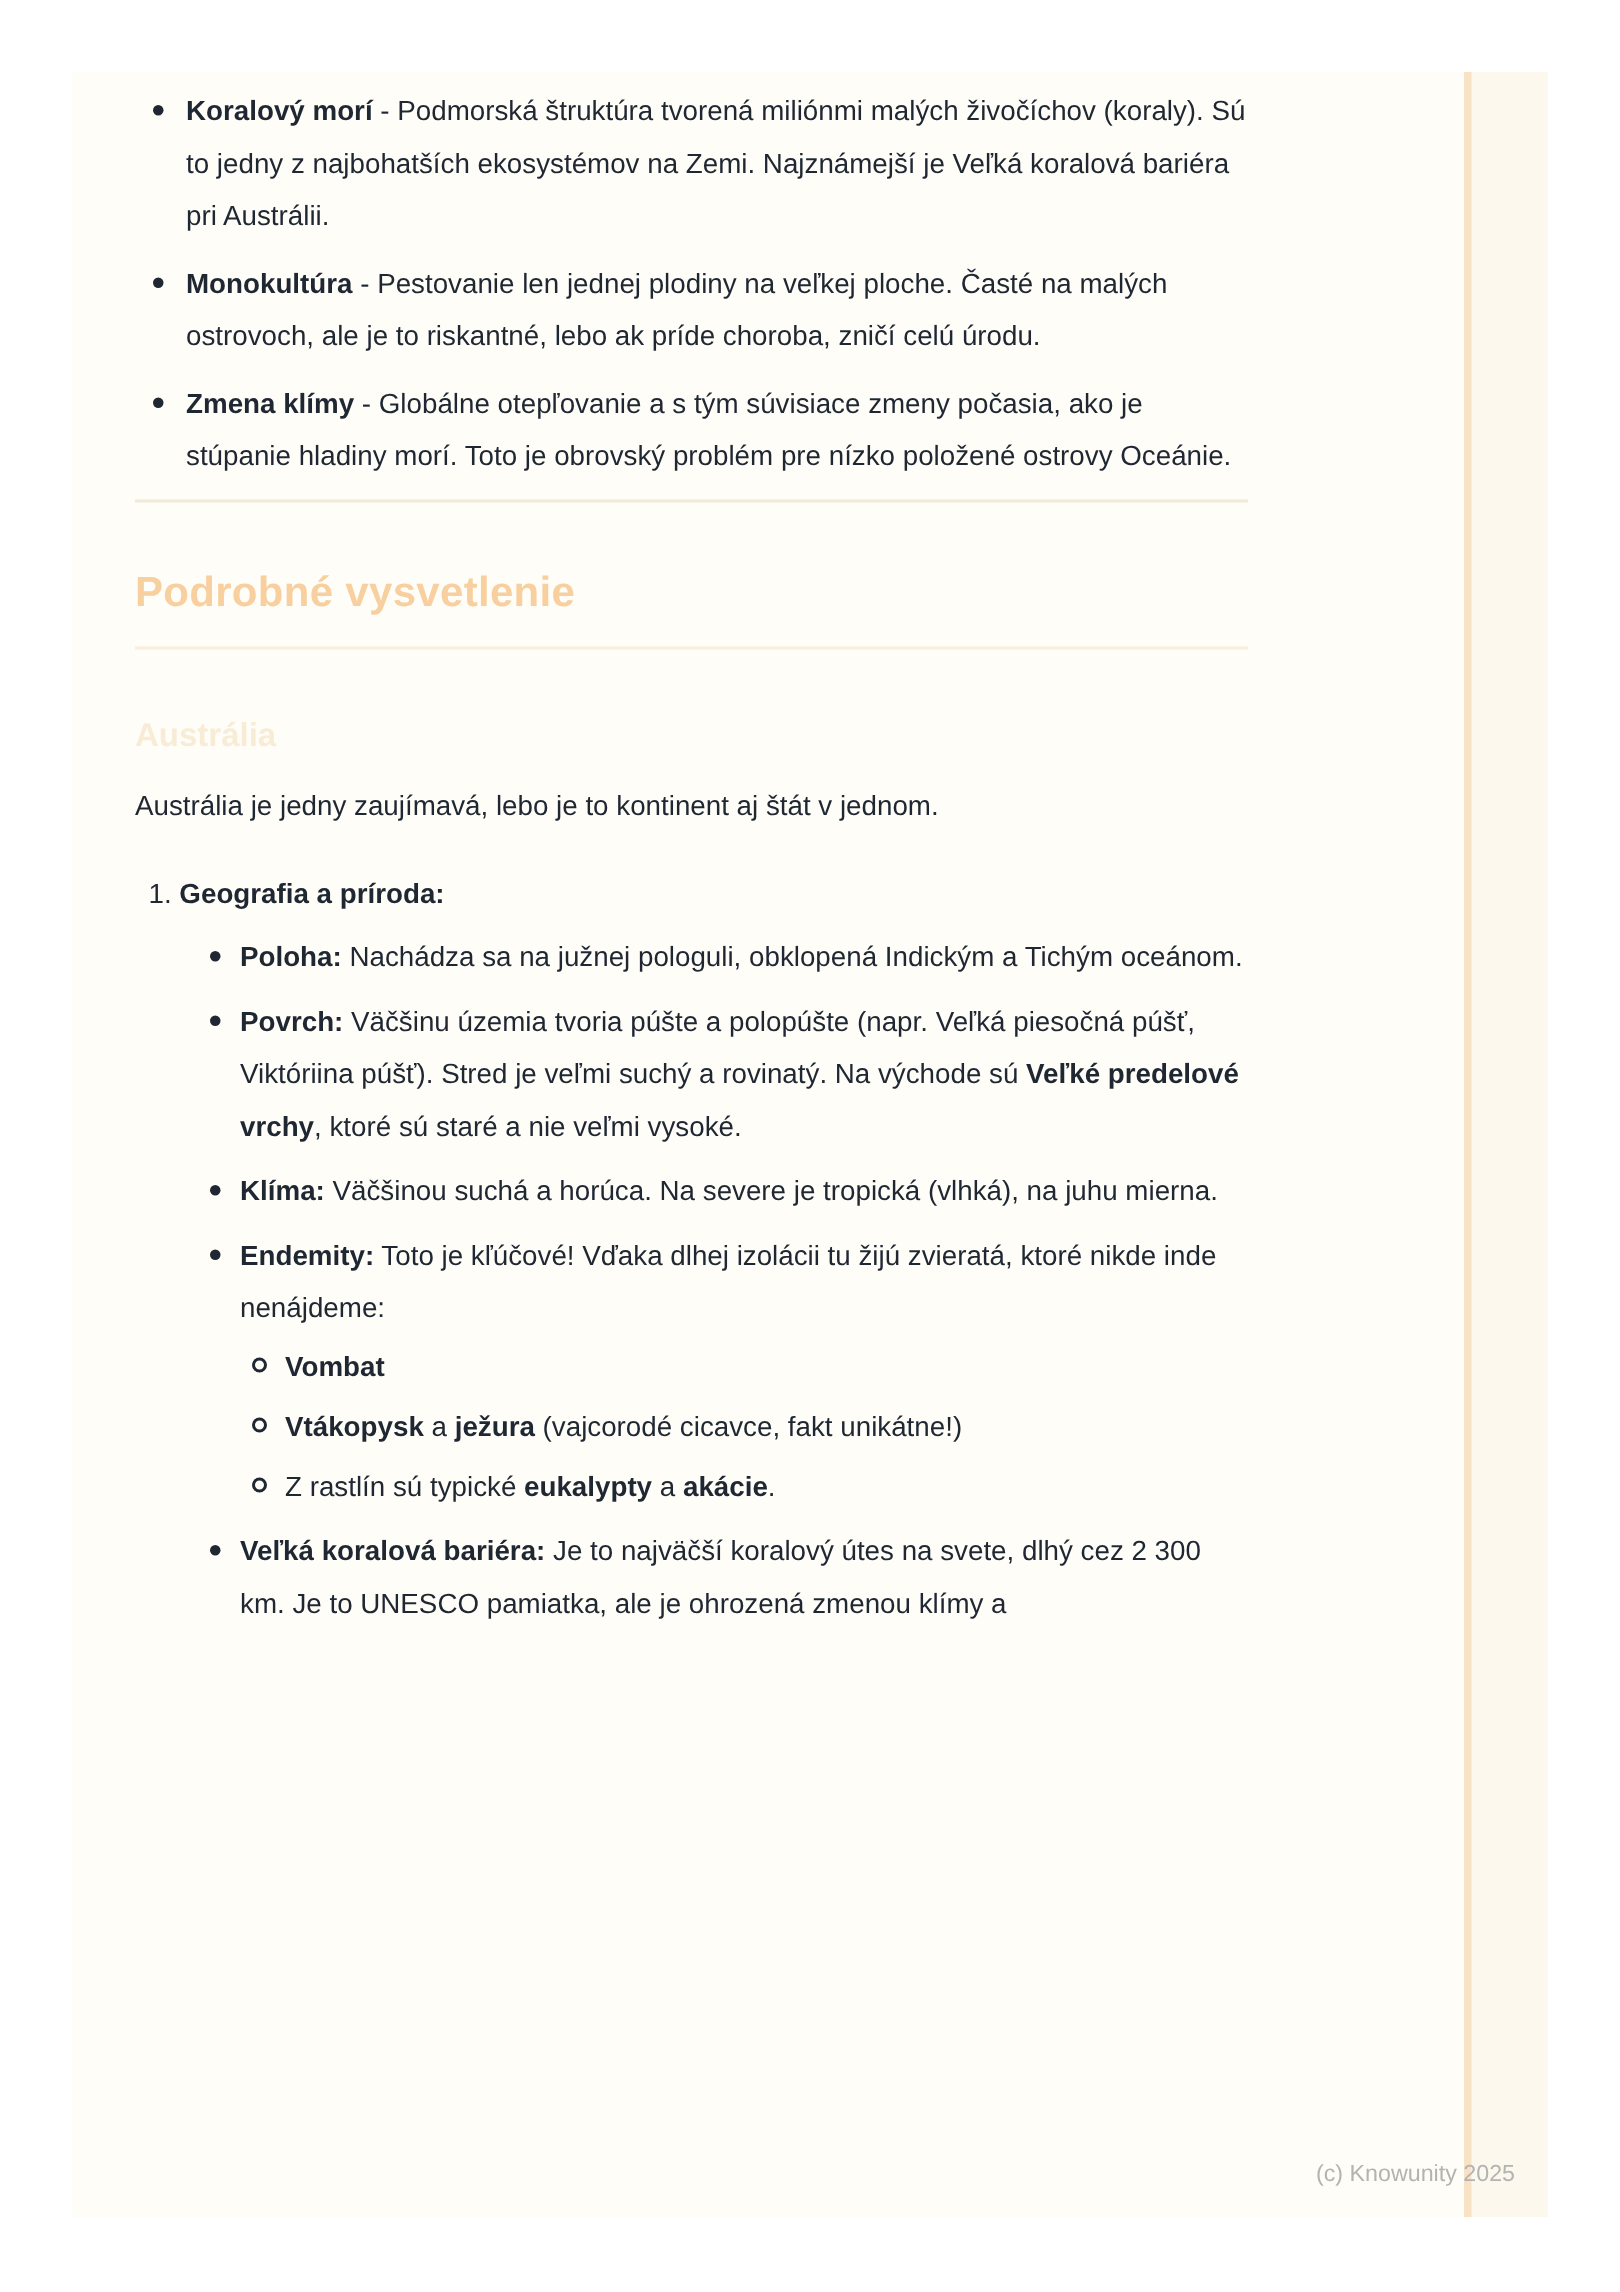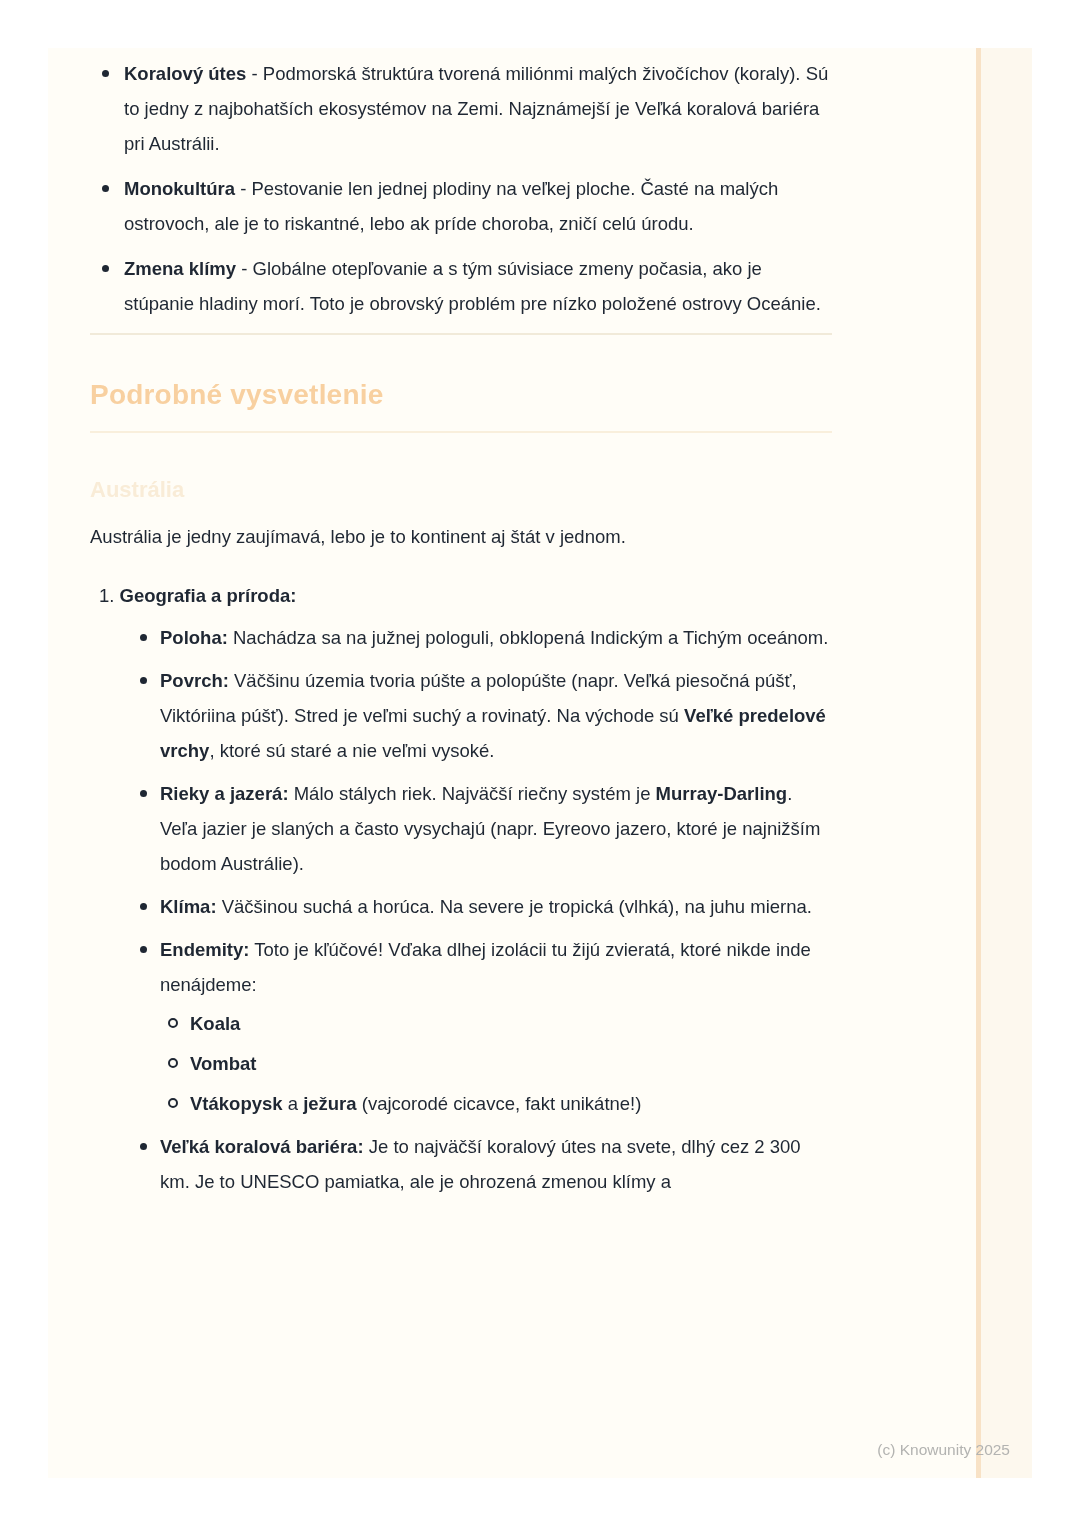--- a/index.html
+++ b/index.html
@@ -65,47 +65,46 @@
 </style>
 </head>
 <body>
 
 <div class="sheet">
   <div class="accent-strip"></div>
 
   <div class="content">
 
     <ul class="lvl1">
-      <li><b>Koralový útes</b> - Podmorská štruktúra tvorená miliónmi malých živočíchov (koraly). Sú to jedny z najbohatších ekosystémov na Zemi. Najznámejší je Veľká koralová bariéra pri Austrálii.</li>
+      <li><b>Koralový morí</b> - Podmorská štruktúra tvorená miliónmi malých živočíchov (koraly). Sú to jedny z najbohatších ekosystémov na Zemi. Najznámejší je Veľká koralová bariéra pri Austrálii.</li>
       <li><b>Monokultúra</b> - Pestovanie len jednej plodiny na veľkej ploche. Časté na malých ostrovoch, ale je to riskantné, lebo ak príde choroba, zničí celú úrodu.</li>
       <li><b>Zmena klímy</b> - Globálne otepľovanie a s tým súvisiace zmeny počasia, ako je stúpanie hladiny morí. Toto je obrovský problém pre nízko položené ostrovy Oceánie.</li>
     </ul>
 
     <hr class="divider">
 
     <h1>Podrobné vysvetlenie</h1>
     <hr class="underline">
 
     <h2>Austrália</h2>
 
     <p class="intro">Austrália je jedny zaujímavá, lebo je to kontinent aj štát v jednom.</p>
 
     <p class="numbered"><span>1.</span> <b>Geografia a príroda:</b></p>
 
     <ul class="lvl2">
       <li><b>Poloha:</b> Nachádza sa na južnej pologuli, obklopená Indickým a Tichým oceánom.</li>
       <li><b>Povrch:</b> Väčšinu územia tvoria púšte a polopúšte (napr. Veľká piesočná púšť, Viktóriina púšť). Stred je veľmi suchý a rovinatý. Na východe sú <b>Veľké predelové vrchy</b>, ktoré sú staré a nie veľmi vysoké.</li>
-      <li><b>Rieky a jazerá:</b> Málo stálych riek. Najväčší riečny systém je <b>Murray-Darling</b>. Veľa jazier je slaných a často vysychajú (napr. Eyreovo jazero, ktoré je najnižším bodom Austrálie).</li>
       <li><b>Klíma:</b> Väčšinou suchá a horúca. Na severe je tropická (vlhká), na juhu mierna.</li>
       <li>
         <span><b>Endemity:</b> Toto je kľúčové! Vďaka dlhej izolácii tu žijú zvieratá, ktoré nikde inde nenájdeme:</span>
         <ul class="lvl3">
-          <li><b>Koala</b></li>
           <li><b>Vombat</b></li>
           <li><b>Vtákopysk</b> a <b>ježura</b> (vajcorodé cicavce, fakt unikátne!)</li>
+          <li>Z rastlín sú typické <b>eukalypty</b> a <b>akácie</b>.</li>
         </ul>
       </li>
       <li><b>Veľká koralová bariéra:</b> Je to najväčší koralový útes na svete, dlhý cez 2 300 km. Je to UNESCO pamiatka, ale je ohrozená zmenou klímy a</li>
     </ul>
 
   </div>
 </div>
 
 <div class="watermark">(c) Knowunity 2025</div>
 

